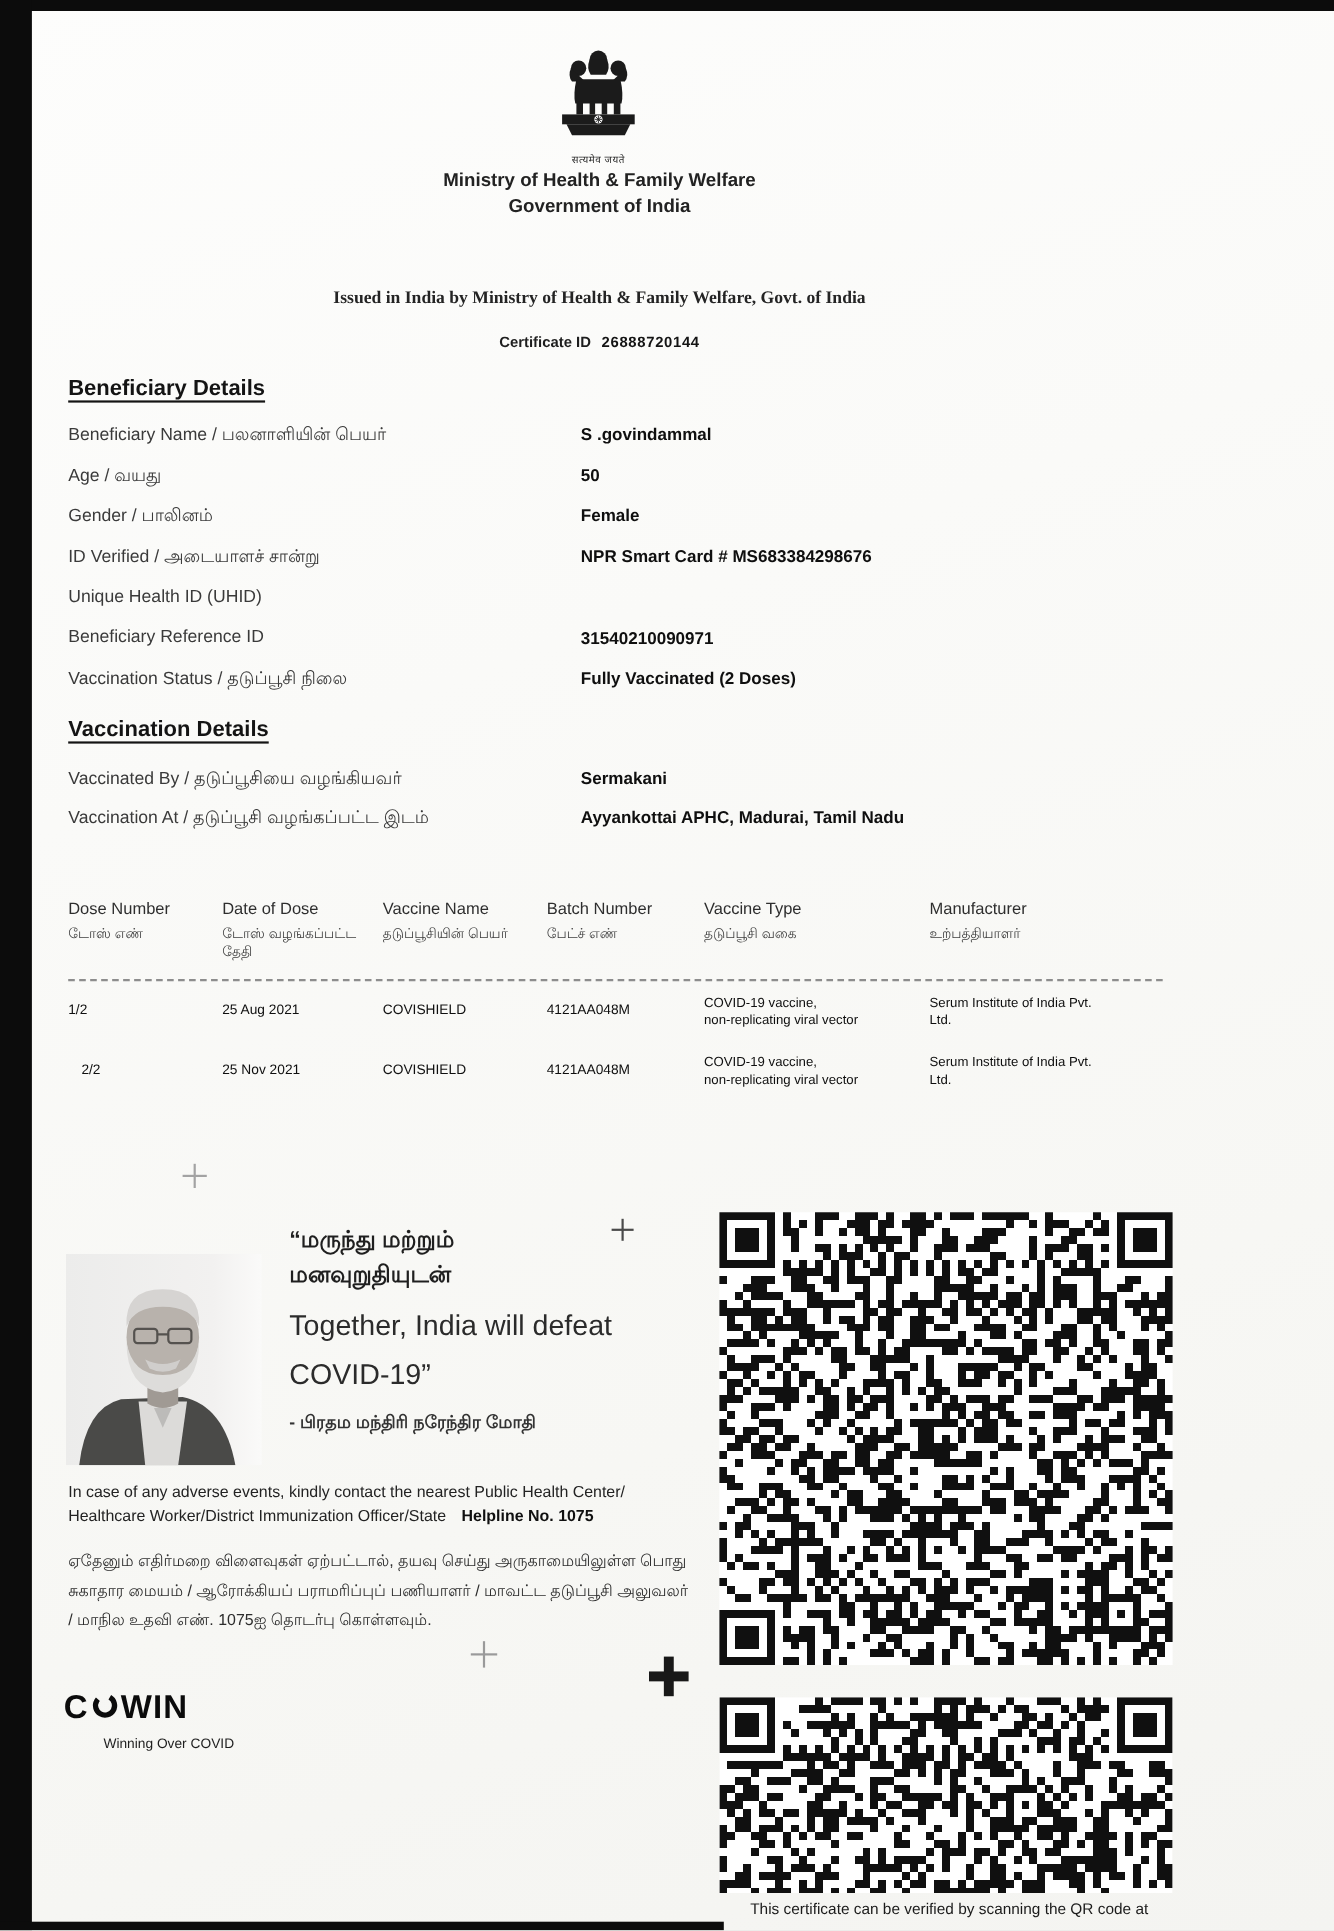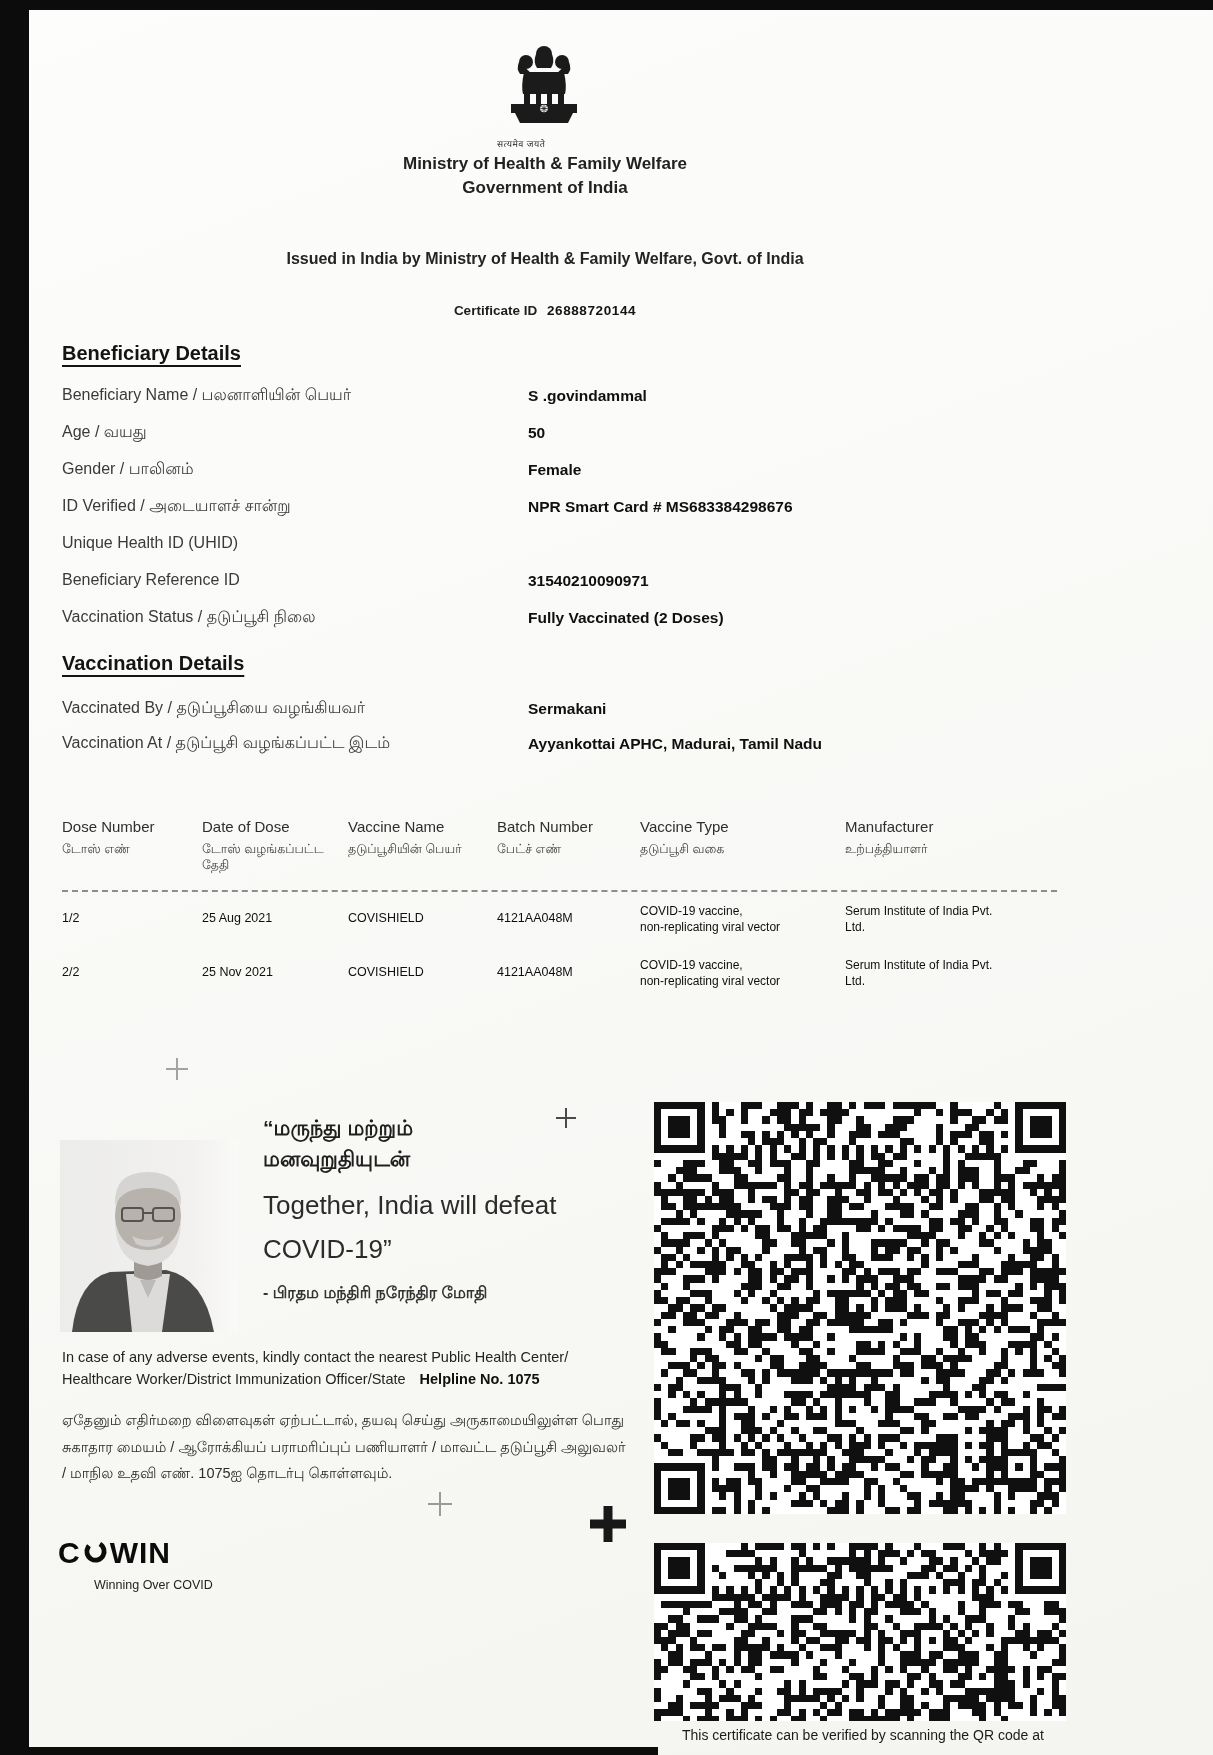--- a/index.html
+++ b/index.html
@@ -9,26 +9,26 @@
     background:linear-gradient(160deg,#fdfdfc 0%,#f7f7f4 70%,#f4f4f1 100%);
     font-family:"Liberation Sans", sans-serif; color:#1d1d1d;
   }
   .abs{position:absolute;}
   
   .edge-top{position:absolute;left:0;top:0;width:100%;height:10px;background:#0c0c0c;}
   .edge-left{position:absolute;left:0;top:0;width:29px;height:100%;background:#0c0c0c;}
   .edge-bottom{position:absolute;left:0;bottom:0;width:658px;height:8px;background:#0c0c0c;}
   
   .center-line{position:absolute;left:30px;width:1030px;text-align:center;}
-  .emblem{left:497px;top:40px;width:94px;}
+  .emblem{left:497px;top:40px;width:94px;text-align:center;}
   .motto{font-size:9px;color:#2a2a2a;margin-top:-3px;letter-spacing:0.5px;}
   .ministry1{top:154px;font-size:17px;font-weight:700;color:#222;}
   .ministry2{top:178px;font-size:17px;font-weight:700;color:#222;}
   .cert-title{top:216px;font-size:29px;font-weight:700;color:#161616;letter-spacing:0.2px;}
-  .cert-subtitle{top:250px;font-size:16px;font-weight:700;color:#242424;}
+  .cert-subtitle{top:262px;font-size:16px;font-weight:700;color:#242424;font-family:Liberation Serif, serif;}
   .cert-id-line{top:303px;font-size:13.5px;}
   .cid-label{font-weight:700;color:#1e1e1e;}
   .cid-value{font-weight:700;color:#141414;margin-left:6px;letter-spacing:0.6px;}
   
   .section-title{left:62px;font-size:20px;font-weight:700;color:#141414;
     text-decoration:underline;text-decoration-thickness:2px;text-underline-offset:5px;}
   .frow{position:absolute;left:62px;width:1000px;height:30px;}
   .flabel{position:absolute;left:0;top:0;font-size:16px;color:#3a3a3a;}
   .fvalue{position:absolute;left:466px;top:1px;font-size:15.5px;font-weight:700;color:#0f0f0f;}
   
@@ -186,21 +186,21 @@
     <span class="tcell two" style="left:640px;width:190px">
       <span>COVID-19 vaccine,</span><br>
       <span>non-replicating viral vector</span>
     </span>
     <span class="tcell two" style="left:845px;width:215px">
       <span>Serum Institute of India Pvt.</span><br>
       <span>Ltd.</span>
     </span>
   </div>
   <div class="trow" style="top:957px">
-    <span class="tcell" style="left:62px">2/2</span>
+    <span class="tcell" style="left:74px">2/2</span>
     <span class="tcell" style="left:202px">25 Nov 2021</span>
     <span class="tcell" style="left:348px">COVISHIELD</span>
     <span class="tcell" style="left:497px">4121AA048M</span>
     <span class="tcell two" style="left:640px;width:190px">
       <span>COVID-19 vaccine,</span><br>
       <span>non-replicating viral vector</span>
     </span>
     <span class="tcell two" style="left:845px;width:215px">
       <span>Serum Institute of India Pvt.</span><br>
       <span>Ltd.</span>

